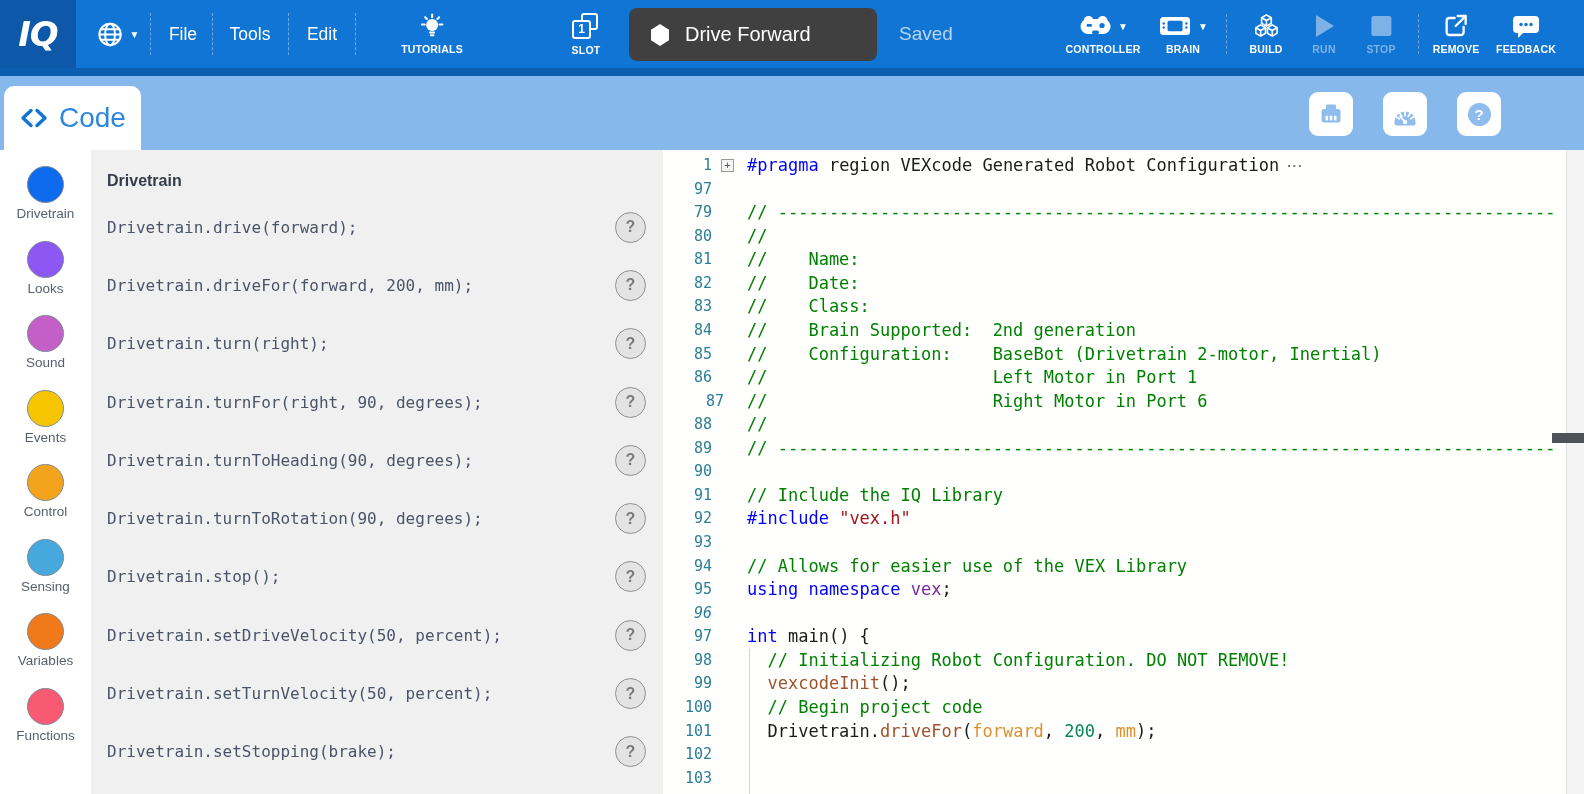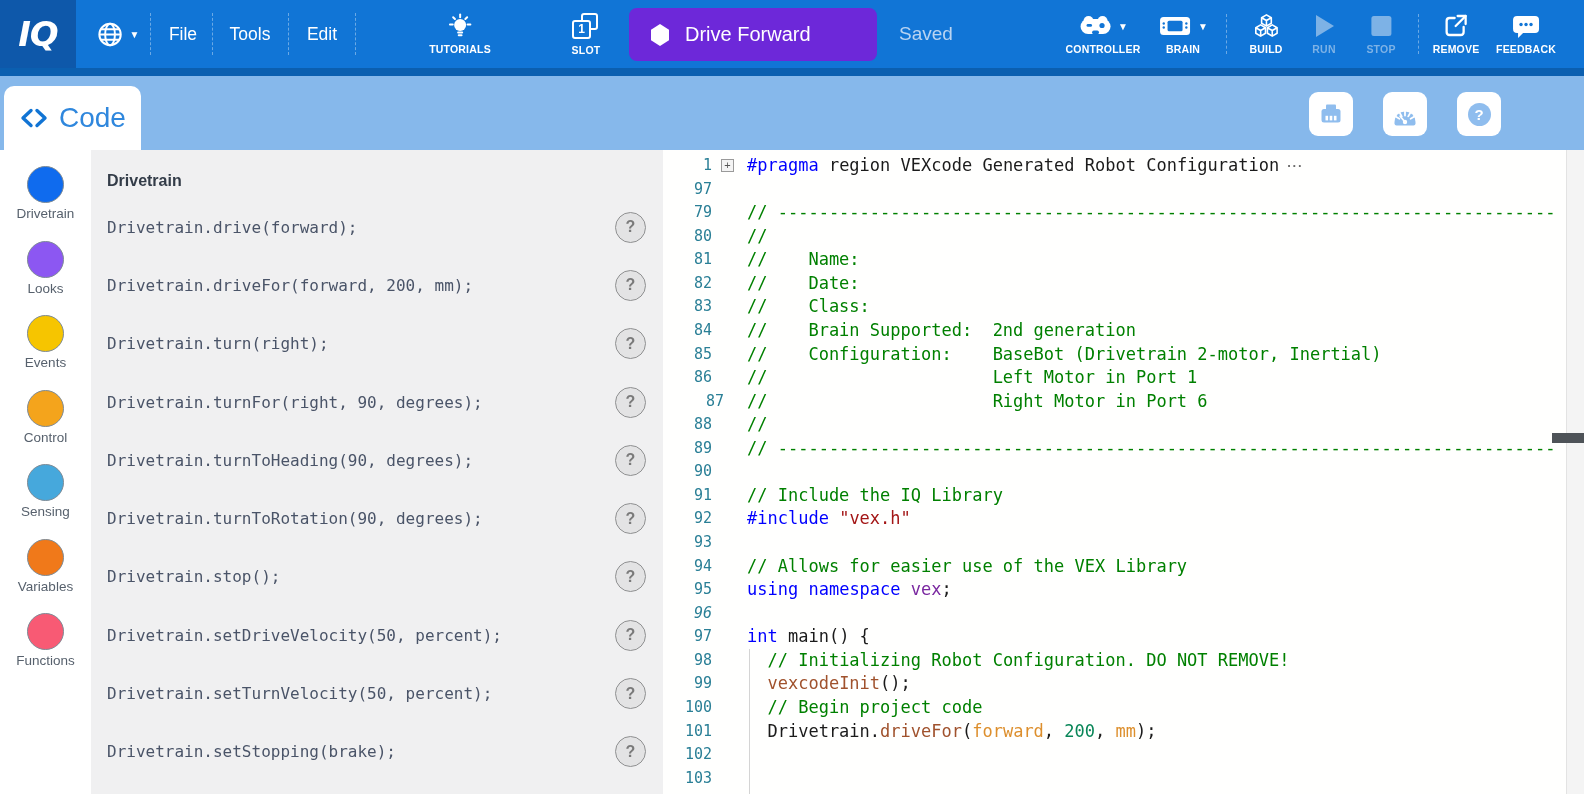--- a/index.html
+++ b/index.html
@@ -11,21 +11,21 @@
   .topbar-edge { position:absolute; left:0; top:68px; width:1584px; height:8px; background:#0b5fb0; z-index:5; }
   .logo-box { position:absolute; left:0; top:0; width:76px; height:68px; background:#0e58aa; display:flex; align-items:center; justify-content:center; }
   .logo-box span { color:#fff; font-style:italic; font-weight:900; font-size:34px; letter-spacing:-1px; font-family:"DejaVu Sans", sans-serif; }
   .tb-item { position:absolute; top:0; height:68px; color:#fff; display:flex; flex-direction:column; align-items:center; justify-content:center; transform:translateX(-50%); cursor:pointer; }
   .tb-menu { position:absolute; top:0; height:68px; display:flex; align-items:center; color:#fff; font-size:17.5px; transform:translateX(-50%); cursor:pointer; }
   .tb-label { font-size:10.5px; font-weight:bold; margin-top:4px; letter-spacing:.2px; }
   .tb-div { position:absolute; top:13px; height:42px; width:0; border-left:1px dashed rgba(255,255,255,.38); }
   .caret { color:#fff; font-size:10px; margin-left:6px; }
   .icon-row { display:flex; align-items:center; }
   .disabled, .disabled .tb-label { color:#7db2e6; }
-  .project-pill { position:absolute; left:629px; top:8px; width:248px; height:53px; background:#6d28d9; border-radius:8px; display:flex; align-items:center; padding-left:20px; cursor:pointer; }
+  .project-pill { position:absolute; left:629px; top:8px; width:248px; height:53px; background:#404040; border-radius:8px; display:flex; align-items:center; padding-left:20px; cursor:pointer; }
   .project-pill .pname { color:#fff; font-size:20px; font-weight:500; margin-left:14px; }
   .saved { position:absolute; left:899px; top:0; height:68px; display:flex; align-items:center; color:#b9d4f2; font-size:19px; }
 
   
   .tabbar { position:absolute; left:0; top:76px; width:1584px; height:74px; background:#86b8eb; }
   .code-tab { position:absolute; left:4px; top:10px; width:137px; height:64px; background:#fff; border-radius:10px 10px 0 0; display:flex; align-items:center; padding-left:15px; cursor:pointer; }
   .code-tab .tab-text { color:#2f87dd; font-size:28px; margin-left:10px; }
   .sq-btn { position:absolute; top:16px; width:44px; height:44px; background:#fff; border-radius:9px; display:flex; align-items:center; justify-content:center; cursor:pointer; }
   .icon-help-circle { width:23px; height:23px; border-radius:50%; background:#8fbdee; color:#fff; font-weight:bold; font-size:15px; display:flex; align-items:center; justify-content:center; }
 
@@ -80,21 +80,21 @@
     </div>
     <div class="tb-div" style="left:150px;"></div>
 
     <div class="tb-menu" style="left:183px;">File</div>
     <div class="tb-div" style="left:212px;"></div>
     <div class="tb-menu" style="left:250px;">Tools</div>
     <div class="tb-div" style="left:288px;"></div>
     <div class="tb-menu" style="left:322px;">Edit</div>
     <div class="tb-div" style="left:355px;"></div>
 
-    <div class="tb-item" style="left:460px;">
+    <div class="tb-item" style="left:432px;">
       <span>
         <svg width="26" height="26" viewBox="0 0 26 26" fill="none">
           <circle cx="13" cy="12" r="6" fill="#fff"></circle>
           <rect x="10" y="18.6" width="6" height="2" rx="1" fill="#fff"></rect>
           <rect x="10.6" y="21.2" width="4.8" height="2" rx="1" fill="#fff"></rect>
           <g stroke="#fff" stroke-width="2" stroke-linecap="round">
             <line x1="13" y1="1.6" x2="13" y2="4.2"></line>
             <line x1="6" y1="4.2" x2="7.8" y2="6"></line>
             <line x1="20" y1="4.2" x2="18.2" y2="6"></line>
             <line x1="2.8" y1="11.5" x2="5.6" y2="11.5"></line>
@@ -267,20 +267,24 @@
     <div class="sidebar" id="sidebar">
         <div class="cat">
           <span class="dot" style="background: rgb(15, 107, 238);"></span>
           <div class="cat-label">Drivetrain</div>
         </div>
         <div class="cat">
           <span class="dot" style="background: rgb(140, 87, 242);"></span>
           <div class="cat-label">Looks</div>
         </div>
         <div class="cat">
+          <span class="dot" style="background: rgb(197, 95, 200);"></span>
+          <div class="cat-label">Sound</div>
+        </div>
+        <div class="cat">
           <span class="dot" style="background: rgb(246, 197, 0);"></span>
           <div class="cat-label">Events</div>
         </div>
         <div class="cat">
           <span class="dot" style="background: rgb(244, 164, 28);"></span>
           <div class="cat-label">Control</div>
         </div>
         <div class="cat">
           <span class="dot" style="background: rgb(70, 168, 220);"></span>
           <div class="cat-label">Sensing</div>

